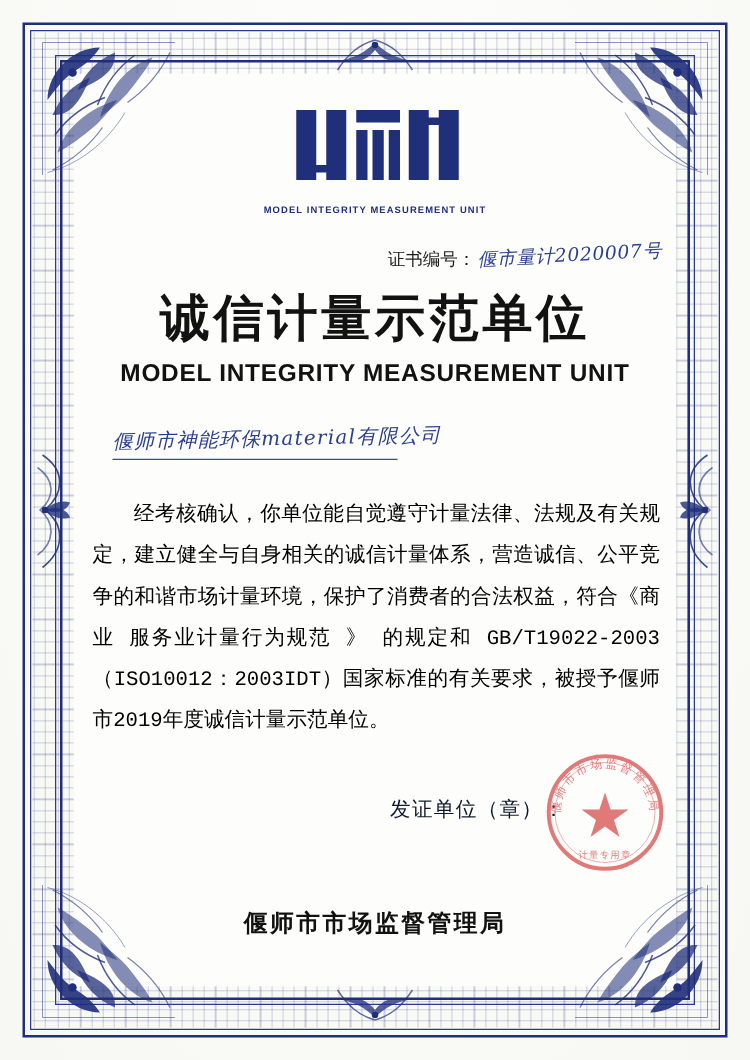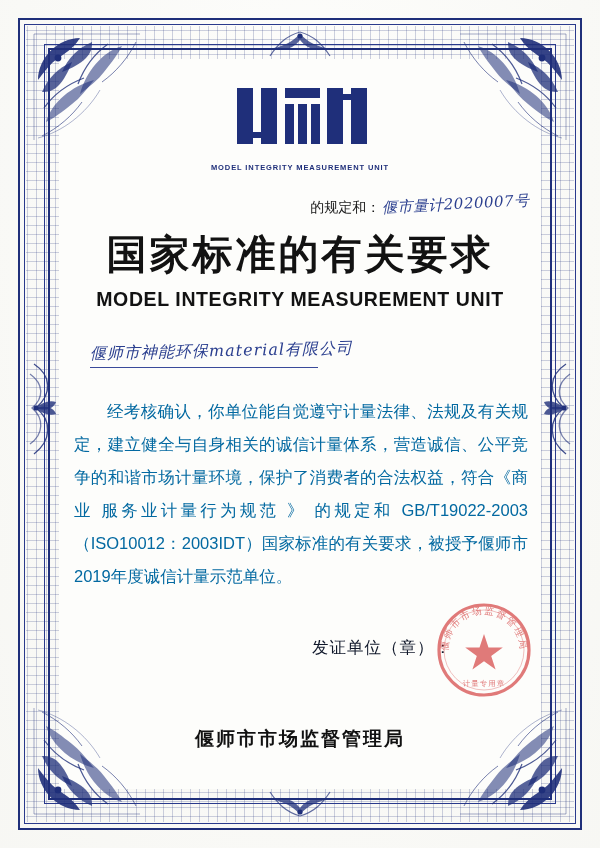--- a/index.html
+++ b/index.html
@@ -223,24 +223,24 @@
     width: 228px;
     height: 1px;
     background: #3a4a9a;
   }
 
   .body-text {
     margin-top: 20px;
     padding: 0 16px 0 18px;
     font-size: 16.5px;
     line-height: 2.0;
-    color: #0369a1;
+    color: #000000;
     text-align: justify;
     text-justify: inter-ideograph;
-    font-family: Liberation Sans, sans-serif;
+    font-family: Liberation Mono, monospace;
   }
   .body-text p { margin: 0; }
   .body-text .indent { text-indent: 2em; }
 
   .issuer-row {
     margin-top: 44px;
     padding-right: 92px;
     text-align: right;
     font-size: 16.5px;
     color: #0f172a;
@@ -407,25 +407,25 @@
           <rect x="80" y="26" width="9" height="40"></rect>
           <rect x="54" y="10" width="35" height="10"></rect>
 
           <path d="M96 10 h16 v6 h8 v-6 h16 v56 h-16 v-44 h-8 v44 h-16 z"></path>
         </g>
       </svg>
       <div class="logo-caption">MODEL INTEGRITY MEASUREMENT UNIT</div>
     </div>
 
     <div class="serial-row">
-      <span class="serial-label">的规定和：</span>
+      <span class="serial-label">证书编号：</span>
       <span class="serial-value">偃市量计2020007号</span>
     </div>
 
-    <div class="title-cn">国家标准的有关要求</div>
+    <div class="title-cn">诚信计量示范单位</div>
     <div class="title-en">MODEL INTEGRITY MEASUREMENT UNIT</div>
 
     <div class="recipient-row">
       <span class="recipient-name">偃师市神能环保material有限公司</span>
       <span class="recipient-underline"></span>
     </div>
 
     <div class="body-text">
       <p class="indent">经考核确认，你单位能自觉遵守计量法律、法规及有关规定，建立健全与自身相关的诚信计量体系，营造诚信、公平竞争的和谐市场计量环境，保护了消费者的合法权益，符合《商业 服务业计量行为规范 》 的规定和 GB/T19022-2003（ISO10012：2003IDT）国家标准的有关要求，被授予偃师市2019年度诚信计量示范单位。</p>
     </div>

